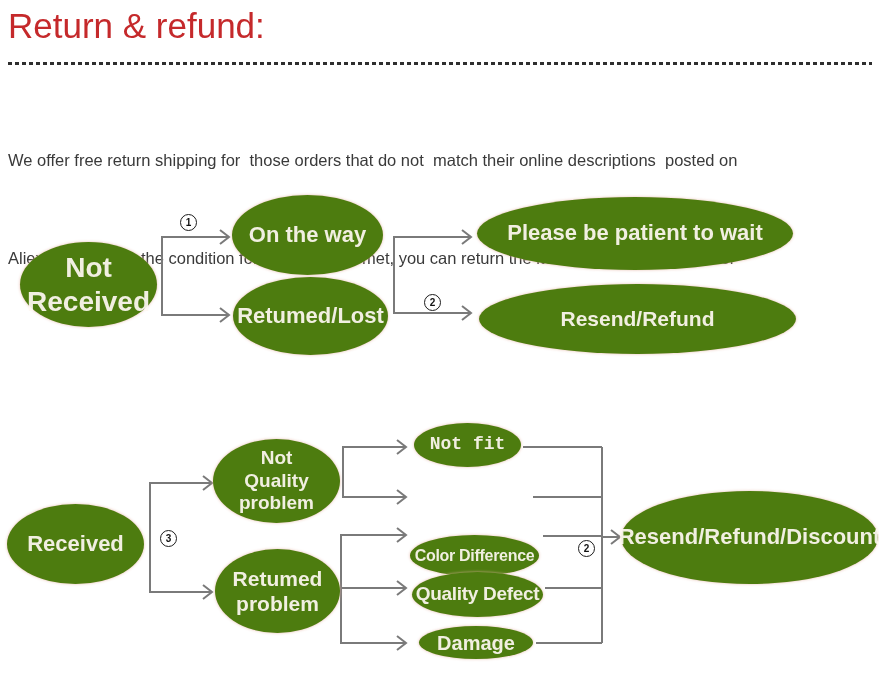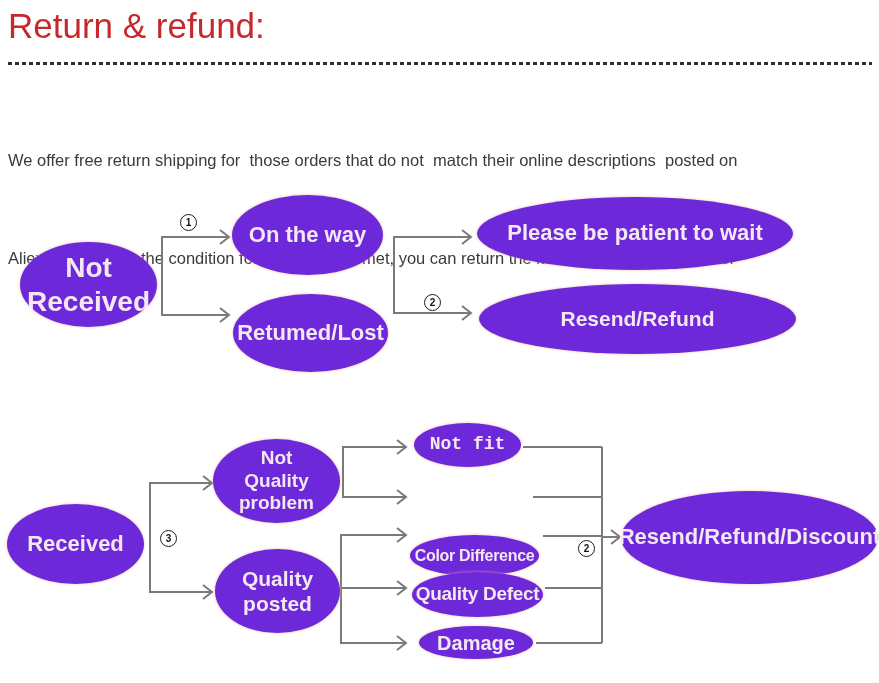--- a/index.html
+++ b/index.html
@@ -17,21 +17,21 @@
   .intro{
     position:absolute;left:8px;top:79px;width:866px;
     font-size:16.5px;color:#3a3a3a;line-height:32.5px;white-space:pre;
   }
 
   .flow-svg{position:absolute;left:0;top:0;width:879px;height:683px;}
   .flow-svg path{stroke:#7a7a7a;stroke-width:2;fill:none;}
 
   .ellipse{
     position:absolute;border-radius:50%;
-    background:#6d28d9;
+    background:#4d7c0f;
     box-shadow:0 0 3px rgba(228,180,163,0.9);
     display:flex;align-items:center;justify-content:center;
     text-align:center;color:rgba(255,249,243,0.92);
     font-weight:bold;line-height:1.2;
   }
   .stepnum{
     position:absolute;width:15px;height:15px;border-radius:50%;
     border:1.5px solid #1c1c1c;color:#111;background:transparent;
     display:flex;align-items:center;justify-content:center;
     font-size:10px;font-weight:bold;line-height:1;
@@ -80,21 +80,21 @@
 
   <div class="ellipse" style="left:20px;top:242px;width:137px;height:85px;font-size:28px;">
     <span>Not Received</span>
   </div>
   <div class="stepnum" style="left:180px;top:214px;">
     <span>1</span>
   </div>
   <div class="ellipse" style="left:232px;top:195px;width:151px;height:80px;font-size:22px;">
     <span>On the way</span>
   </div>
-  <div class="ellipse" style="left:233px;top:294px;width:155px;height:78px;font-size:22px;">
+  <div class="ellipse" style="left:233px;top:277px;width:155px;height:78px;font-size:22px;">
     <span>Retumed/Lost</span>
   </div>
   <div class="stepnum" style="left:424px;top:294px;">
     <span>2</span>
   </div>
   <div class="ellipse" style="left:477px;top:197px;width:316px;height:73px;font-size:22px;">
     <span>Please be patient to wait</span>
   </div>
   <div class="ellipse" style="left:479px;top:284px;width:317px;height:70px;font-size:21px;">
     <span>Resend/Refund</span>
@@ -103,21 +103,21 @@
   <div class="ellipse" style="left:7px;top:504px;width:137px;height:80px;font-size:22px;">
     <span>Received</span>
   </div>
   <div class="stepnum" style="left:160px;top:530px;">
     <span>3</span>
   </div>
   <div class="ellipse" style="left:213px;top:439px;width:127px;height:84px;font-size:19px;">
     <span class="wrapbox" style="width:78px;">Not Quality problem</span>
   </div>
   <div class="ellipse" style="left:215px;top:549px;width:125px;height:84px;font-size:21px;">
-    <span class="wrapbox" style="width:90px;">Quality posted</span>
+    <span class="wrapbox" style="width:90px;">Retumed problem</span>
   </div>
 
   <div class="ellipse" style="left:414px;top:423px;width:107px;height:44px;font-size:18px;font-family:Liberation Mono, monospace;">
     <span>Not fit</span>
   </div>
   <div class="ellipse" style="left:410px;top:517px;width:129px;height:41px;font-size:16px;letter-spacing:-0.3px;margin-top:18px;">
     <span>Color Difference</span>
   </div>
   <div class="ellipse" style="left:412px;top:572px;width:131px;height:45px;font-size:19px;letter-spacing:-0.3px;">
     <span>Quality Defect</span>

